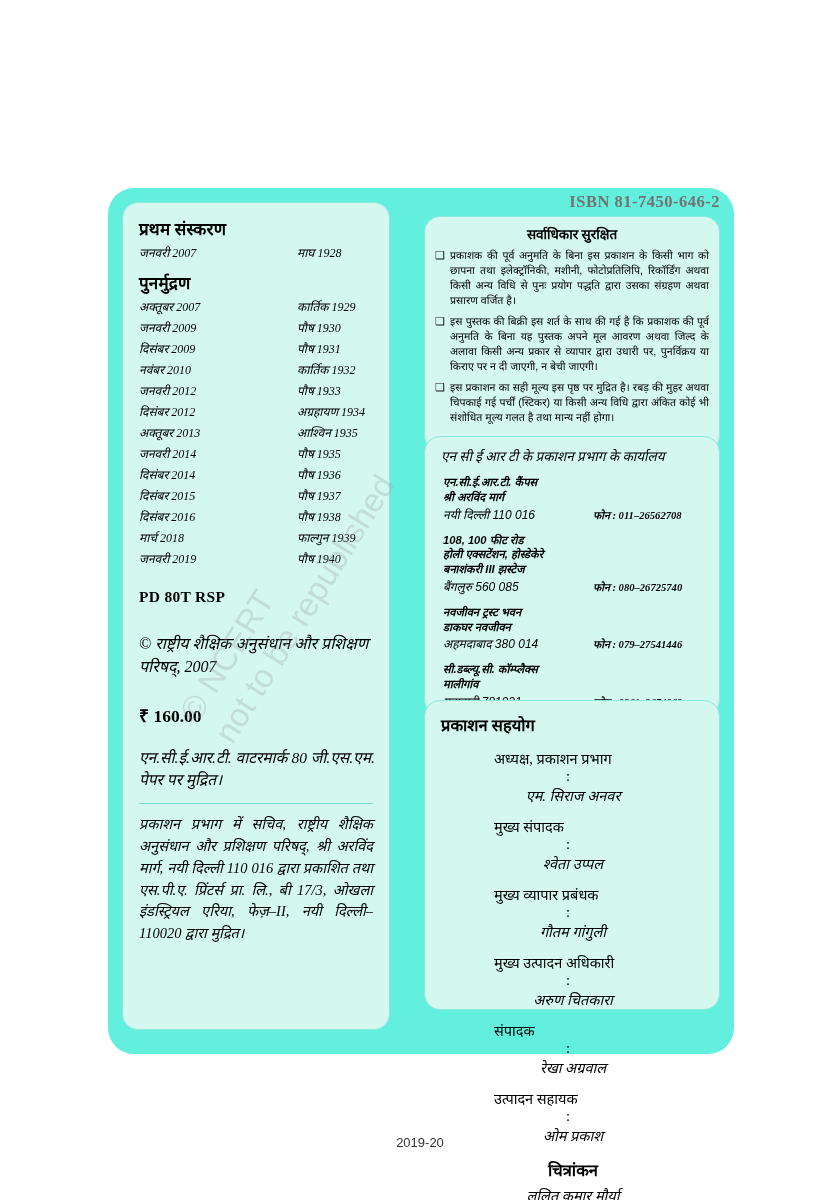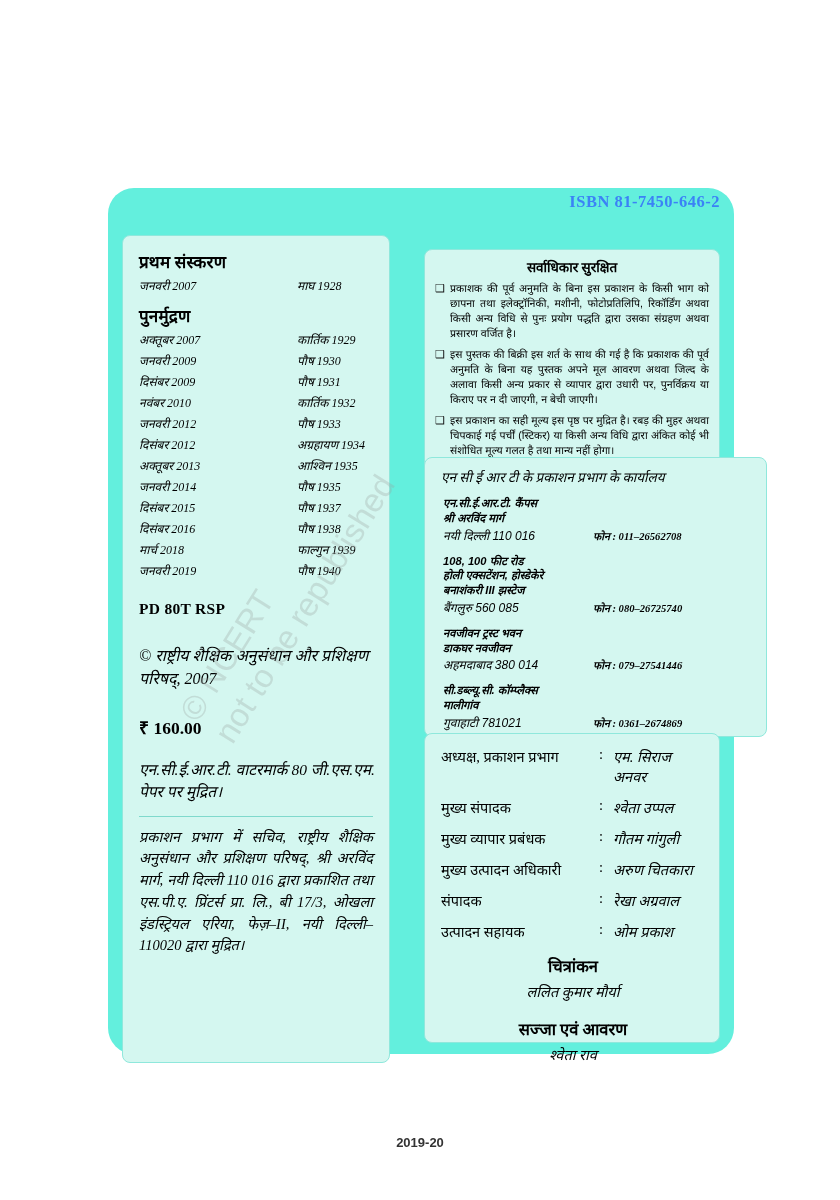--- a/index.html
+++ b/index.html
@@ -31,55 +31,54 @@
     left:426px; top:189px;
     width:308px; height:26px;
     border-top-right-radius:24px;
     border-top-left-radius:4px;
     display:flex;align-items:center;justify-content:flex-end;
     padding-right:14px;
     box-sizing:border-box;
     z-index:4;
   }
   .isbn-text{
-    color:#3b82f6;
+    color:#737373;
     font-weight:bold;
     font-size:16.5px;
     letter-spacing:0.5px;
     white-space:nowrap;
   }
 
   
   .panel{
     position:absolute;
     background:#d4f7f0;
     border:1.5px solid #8fe8dc;
-    border-radius:8px;
+    border-radius:16px;
     box-sizing:border-box;
     z-index:3;
-    margin-top:33px;
   }
 
   
   .panel-editions{
     left:122px; top:202px;
     width:268px; height:828px;
     padding:12px 14px 10px 14px;
   }
 
   
   .panel-copyright{
     left:424px; top:216px;
     width:296px; height:236px;
     padding:7px 10px 6px 10px;
   }
   
   .panel-offices{
-    left:424px; top:424px;
-    width:343px; height:280px;
+    left:424px; top:436px;
+    width:296px; height:280px;
     padding:10px 12px 23px 14px;
   }
   
   .panel-team{
     left:424px; top:700px;
     width:296px; height:310px;
     padding:12px 14px 10px 16px;
   }
 
   
@@ -199,23 +198,24 @@
   }
 
   
   .team-title{
     font-weight:bold;
     font-size:16.5px;
     margin:0 0 12px 0;
   }
   .team-row{
     display:flex;
-    align-items:flex-start;
+    align-items:center;
     margin:0 0 11px 0;
     font-size:14.5px;
+    flex-direction:column;
   }
   .team-role{ flex:none; width:158px; }
   .team-colon{ flex:none; width:14px; }
   .team-name{ flex:1; font-style:italic; }
 
   .credit-block{ text-align:center; margin-top:16px; }
   .credit-title{
     font-weight:bold;
     font-size:16.5px;
     margin-bottom:4px;
@@ -245,21 +245,20 @@
 
   
   .footer{
     position:absolute;
     left:0; top:1135px;
     width:840px;
     text-align:center;
     font-size:13px;
     color:#333;
     font-family:"Liberation Sans", sans-serif;
-    font-weight:bold;
   }
 </style>
 </head>
 <body>
 
 <div class="page">
 
   <div class="outer-frame"></div>
 
   <div class="isbn-bar">
@@ -298,20 +297,24 @@
           <span class="ed-greg">दिसंबर 2012</span>
           <span class="ed-saka">अग्रहायण 1934</span>
         </div>
         <div class="ed-row">
           <span class="ed-greg">अक्तूबर 2013</span>
           <span class="ed-saka">आश्विन 1935</span>
         </div>
         <div class="ed-row">
           <span class="ed-greg">जनवरी 2014</span>
           <span class="ed-saka">पौष 1935</span>
+        </div>
+        <div class="ed-row">
+          <span class="ed-greg">दिसंबर 2014</span>
+          <span class="ed-saka">पौष 1936</span>
         </div>
         <div class="ed-row">
           <span class="ed-greg">दिसंबर 2015</span>
           <span class="ed-saka">पौष 1937</span>
         </div>
         <div class="ed-row">
           <span class="ed-greg">दिसंबर 2016</span>
           <span class="ed-saka">पौष 1938</span>
         </div>
         <div class="ed-row">
@@ -383,20 +386,21 @@
           <div class="off-l2">मालीगांव</div>
           <div class="off-city-row">
             <span class="off-city">गुवाहाटी  781021</span>
             <span class="off-phone">फोन : 0361–2674869</span>
           </div>
         </div>
       </div>
   </div>
 
   <div class="panel panel-team">
+    <div class="team-title">प्रकाशन सहयोग</div>
     <div id="team-rows">
         <div class="team-row">
           <span class="team-role">अध्यक्ष, प्रकाशन प्रभाग</span>
           <span class="team-colon">:</span>
           <span class="team-name">एम. सिराज अनवर</span>
         </div>
         <div class="team-row">
           <span class="team-role">मुख्य संपादक</span>
           <span class="team-colon">:</span>
           <span class="team-name">श्वेता उप्पल</span>

